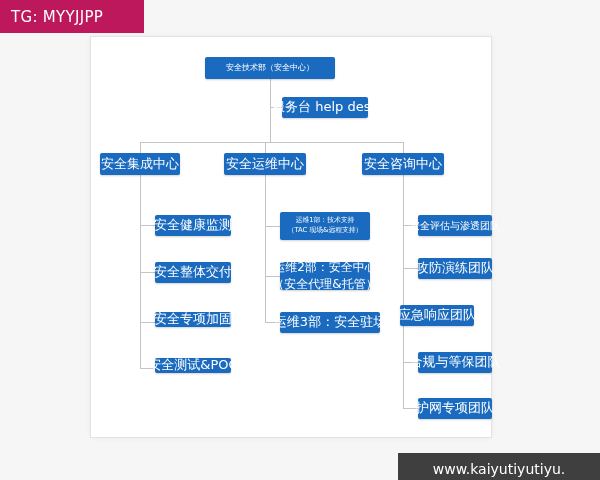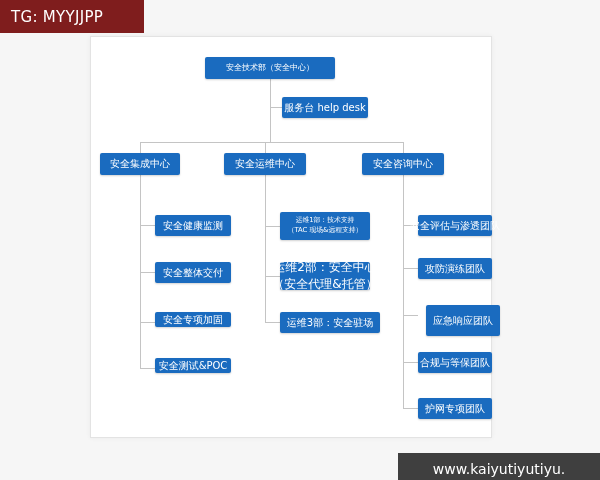--- a/index.html
+++ b/index.html
@@ -13,29 +13,29 @@
   .panel {
     position:absolute; left:90px; top:36px; width:402px; height:402px;
     background:#ffffff; border:1px solid #e3e3e3;
     box-shadow:0 0 5px rgba(0,0,0,0.05);
   }
   .node {
     position:absolute;
     background:#1a6bbf; color:#ffffff;
     border-radius:2px;
     display:flex; flex-direction:column; align-items:center; justify-content:center;
-    text-align:center; font-size:10px; line-height:1.4;
+    text-align:center; font-size:13px; line-height:1.4;
     box-shadow:0 1px 2px rgba(0,0,0,0.18);
     z-index:2;
   }
   .node span { white-space:nowrap;text-align:right; }
   .cline { position:absolute; background:#c4c4c4; z-index:1; }
   .badge {
     position:absolute; left:0; top:0; width:144px; height:33px;
-    background:#7f1d1d; color:#ffffff;
+    background:#be185d; color:#ffffff;
     display:flex; align-items:center; padding-left:11px;
     font-size:15px; letter-spacing:0.3px; z-index:5;
   }
   .watermark {
     position:absolute; left:398px; top:447px; width:202px; height:31px;
     background:#3f3f3f; color:#ffffff;
     display:flex; align-items:center; justify-content:center;
     font-size:14px; z-index:5;margin-top:6px;
   }
 </style>
@@ -111,21 +111,21 @@
 <div class="node" style="left:280px;top:312px;width:100px;height:21px">
   <span>运维3部：安全驻场</span>
 </div>
 
 <div class="node" style="left:418px;top:215px;width:74px;height:21px;font-size:10px">
   <span>安全评估与渗透团队</span>
 </div>
 <div class="node" style="left:418px;top:258px;width:74px;height:21px">
   <span>攻防演练团队</span>
 </div>
-<div class="node" style="left:426px;top:305px;width:74px;height:31px">
+<div class="node" style="left:400px;top:305px;width:74px;height:21px">
   <span>应急响应团队</span>
 </div>
 <div class="node" style="left:418px;top:352px;width:74px;height:21px">
   <span>合规与等保团队</span>
 </div>
 <div class="node" style="left:418px;top:398px;width:74px;height:21px">
   <span>护网专项团队</span>
 </div>
 
 <div class="badge">

